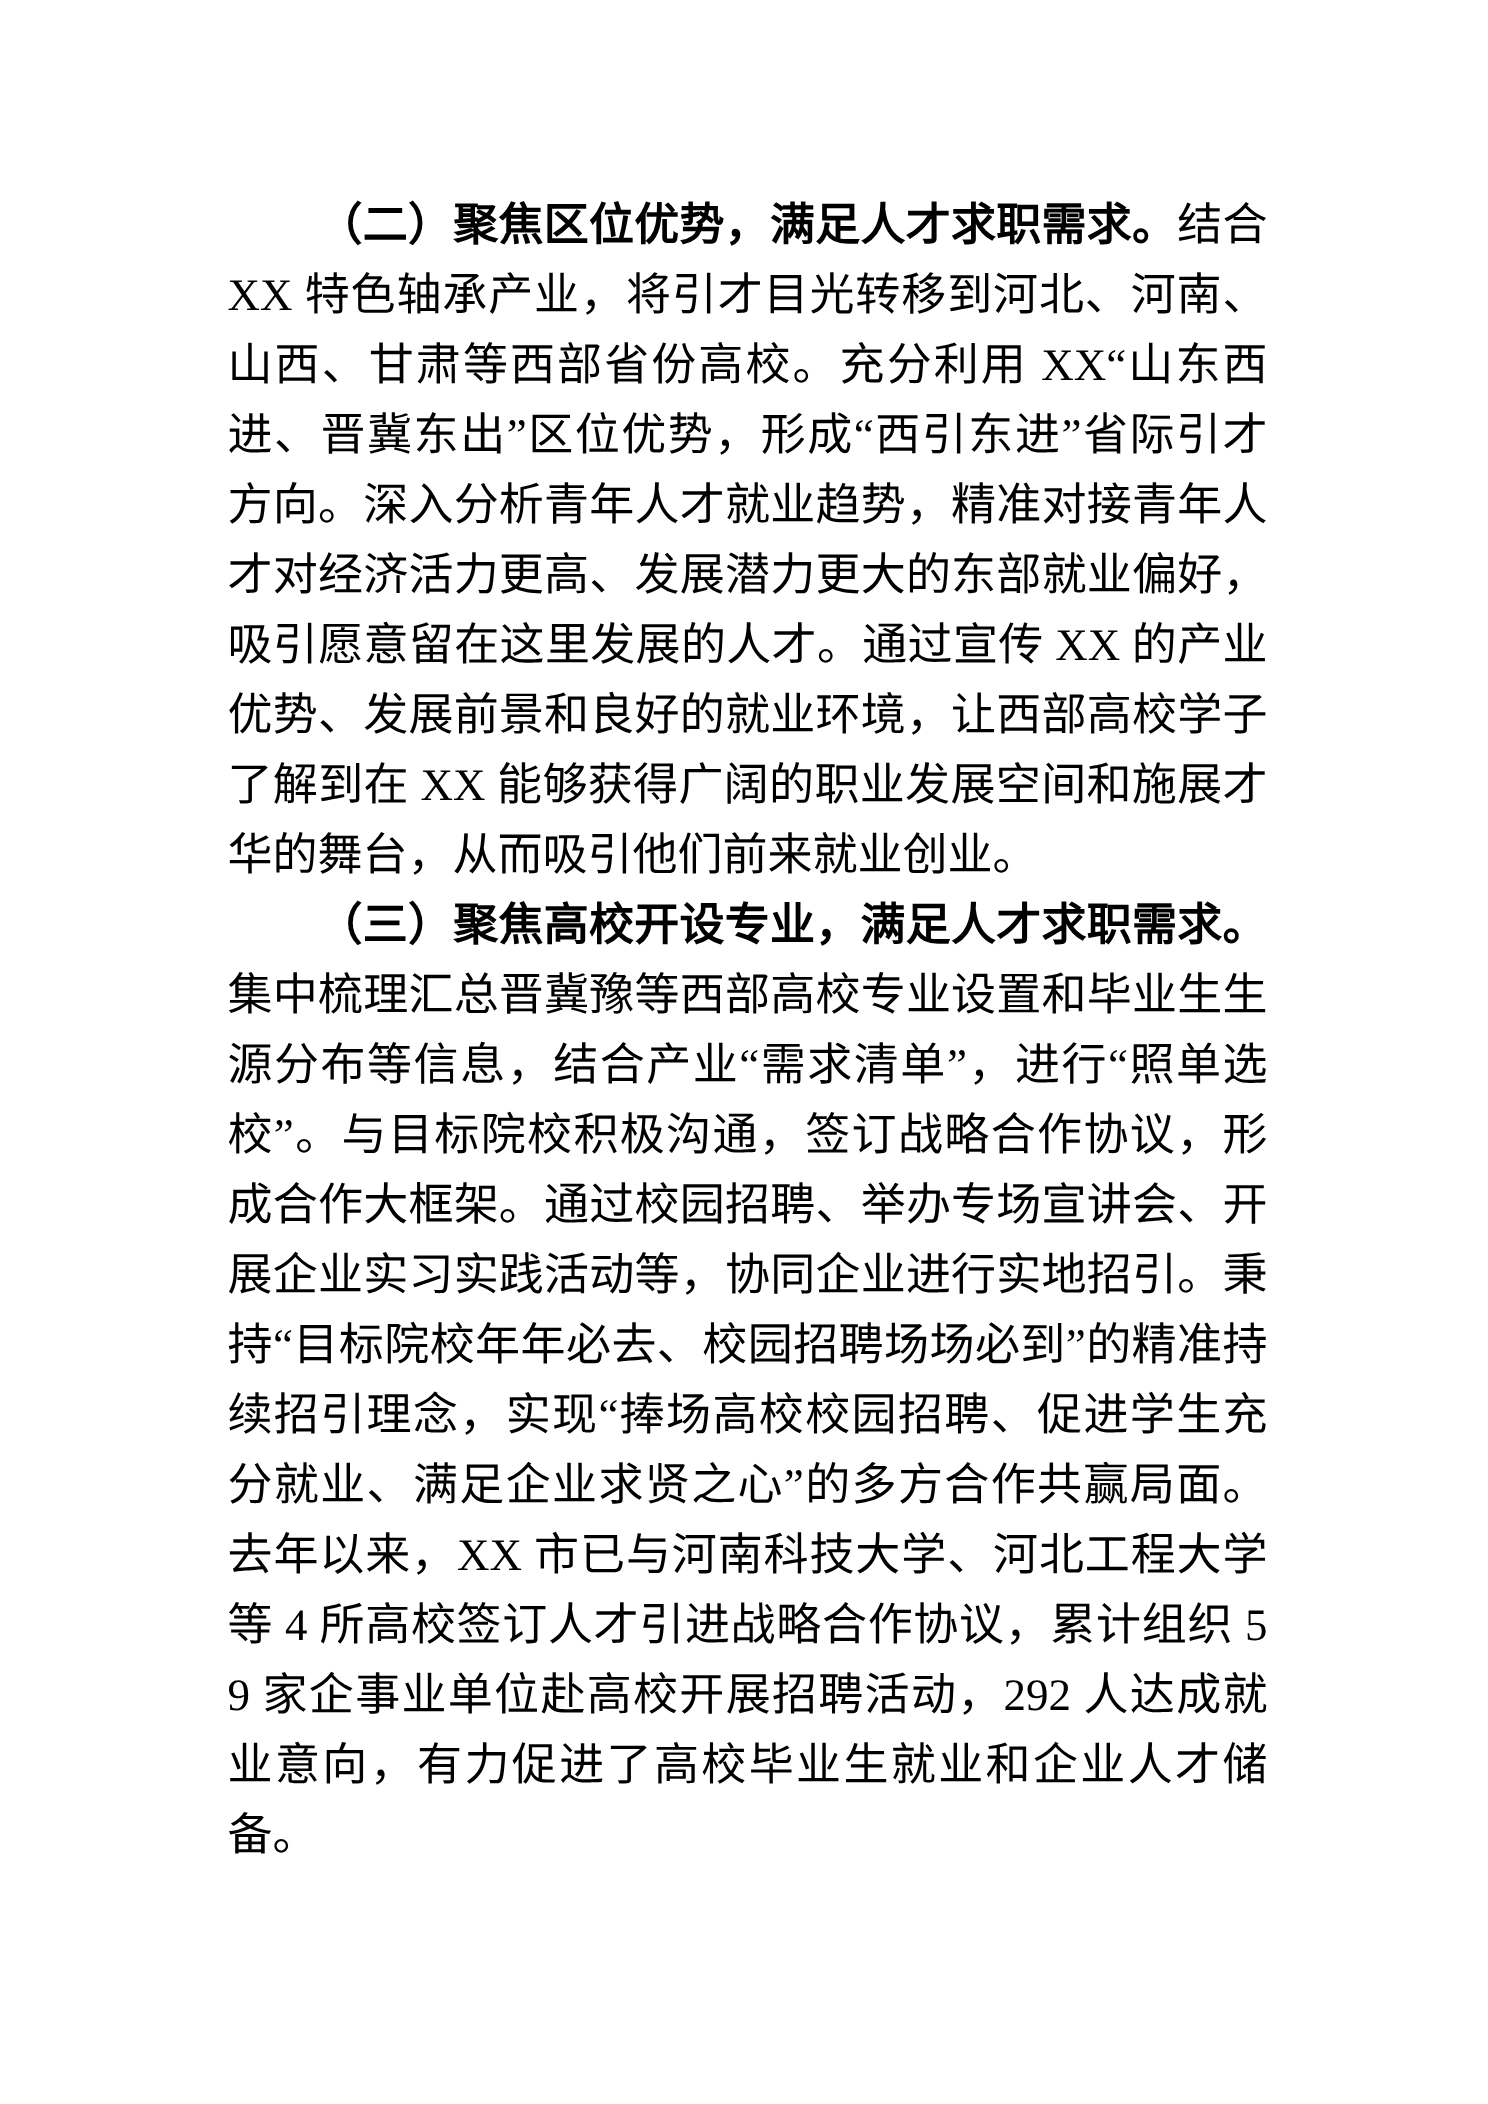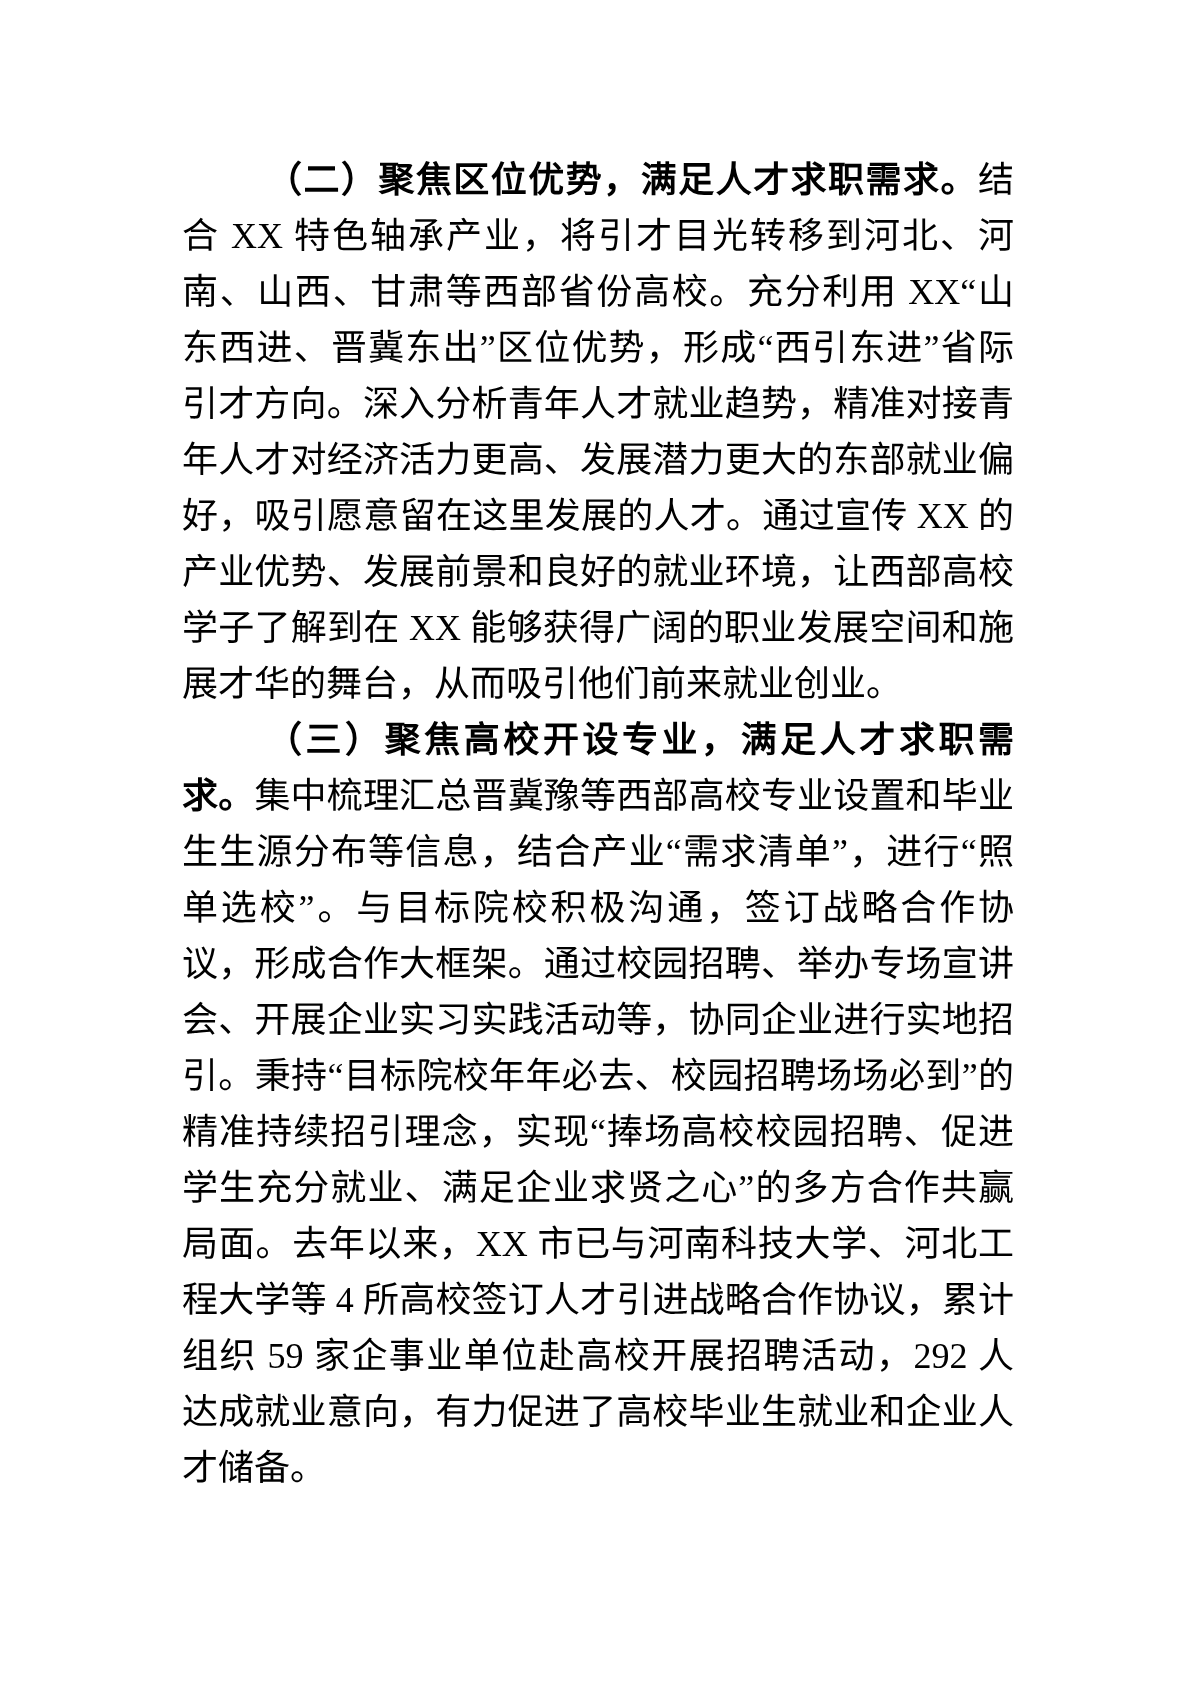--- a/index.html
+++ b/index.html
@@ -31,21 +31,20 @@
   }
   .para {
     margin: 0;
     padding: 0;
   }
   .para.indent {
     text-indent: 2em;
   }
   .lead-in {
     font-weight: bold;
-    margin-left: 12px;
   }
 </style>
 </head>
 <body>
 
 <div class="page">
   <div class="text-block">
 
 
     <p class="para indent"><span class="lead-in">（二）聚焦区位优势，满足人才求职需求。</span><span>结合 XX 特色轴承产业，将引才目光转移到河北、河南、山西、甘肃等西部省份高校。充分利用 XX“山东西进、晋冀东出”区位优势，形成“西引东进”省际引才方向。深入分析青年人才就业趋势，精准对接青年人才对经济活力更高、发展潜力更大的东部就业偏好，吸引愿意留在这里发展的人才。通过宣传 XX 的产业优势、发展前景和良好的就业环境，让西部高校学子了解到在 XX 能够获得广阔的职业发展空间和施展才华的舞台，从而吸引他们前来就业创业。</span></p>

